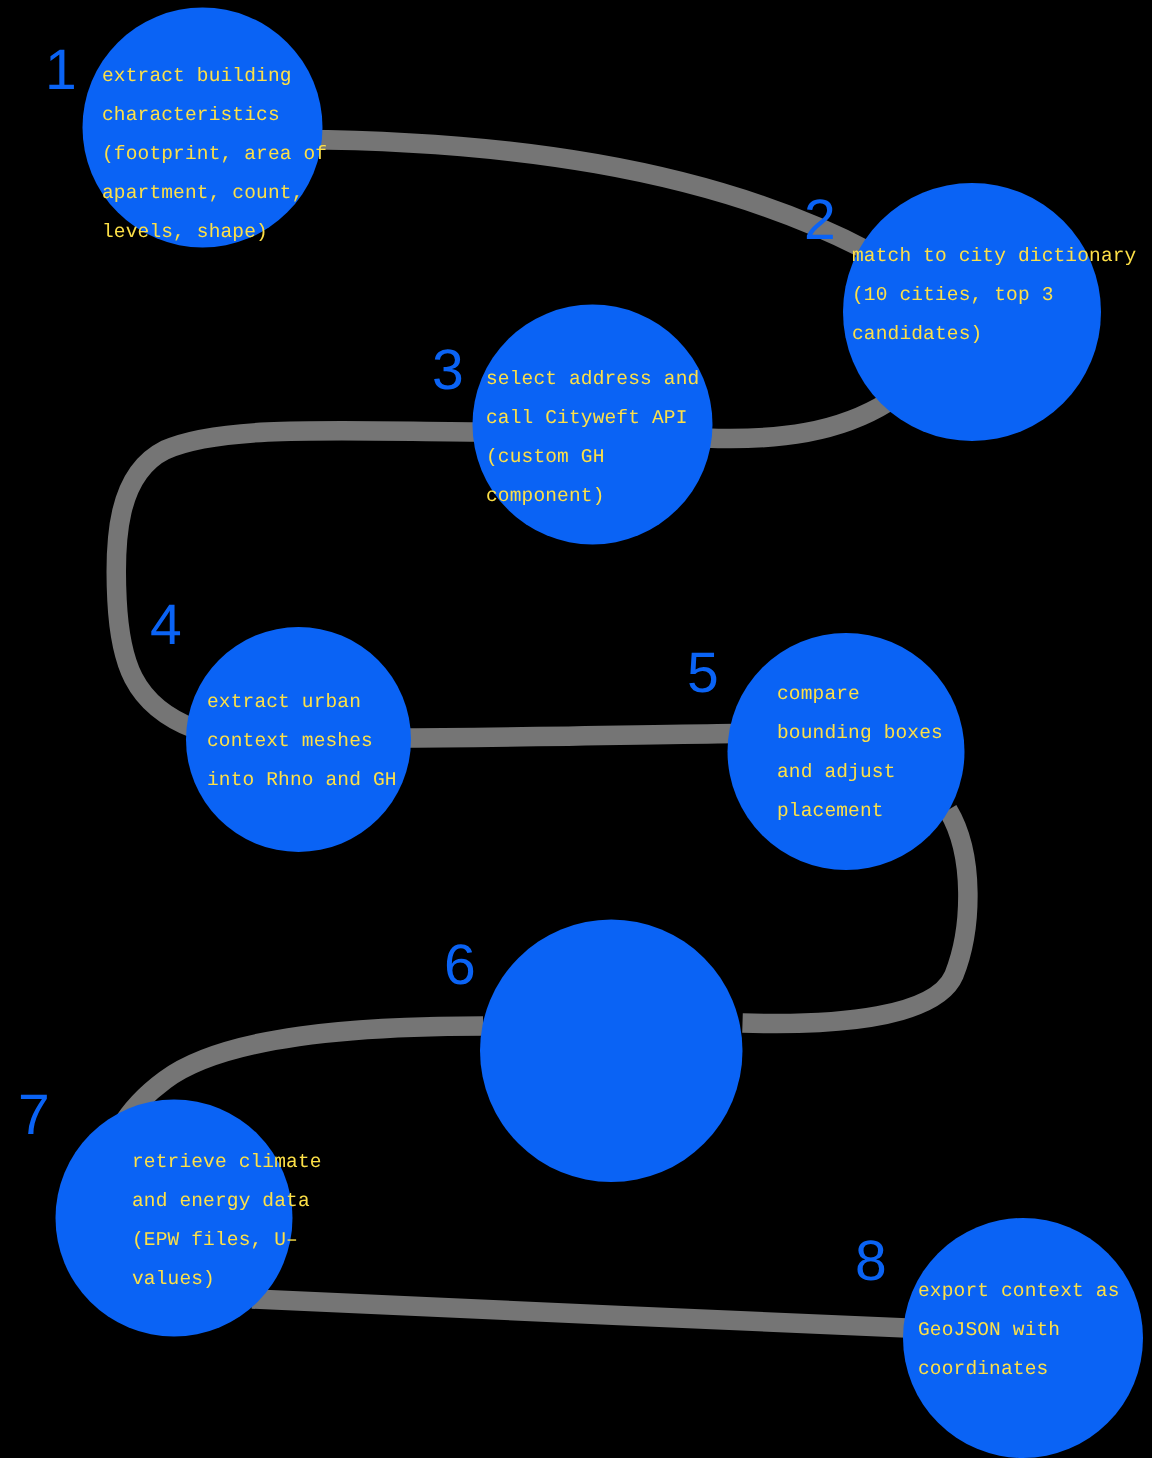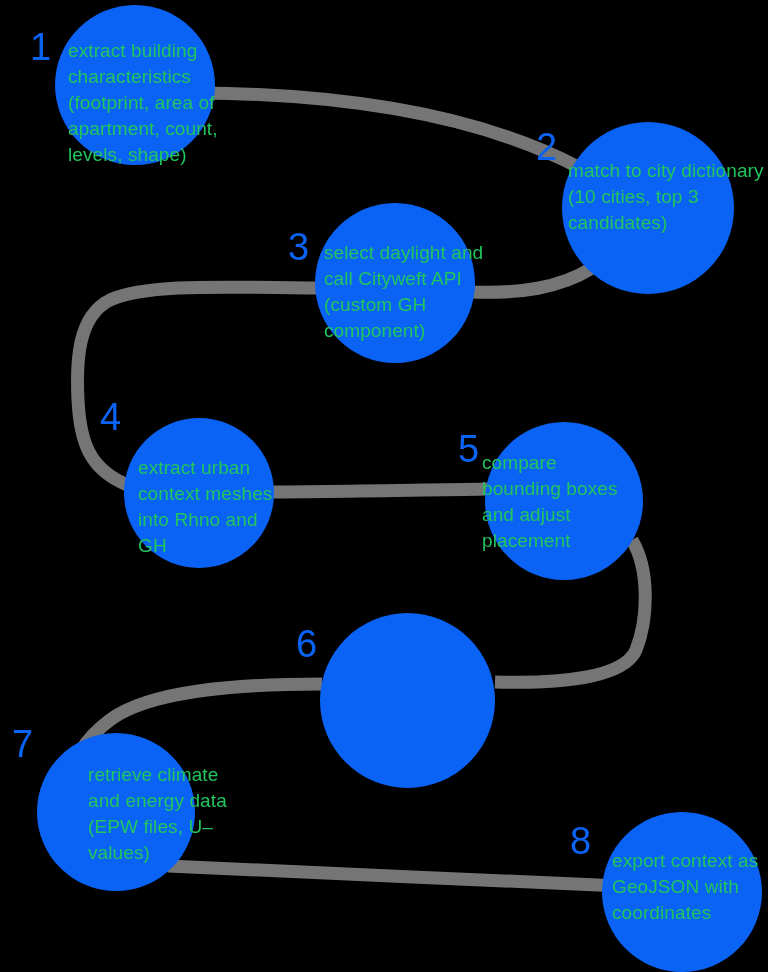--- a/index.html
+++ b/index.html
@@ -27,23 +27,23 @@
     width: 768px;
     height: 972px;
   }
   .node {
     position: absolute;
     border-radius: 50%;
     background: #0a63f5;
   }
   .node-label {
     position: absolute;
-    color: #22c55e;
-    font-family: Liberation Sans, sans-serif;
-    font-size: 19px;
+    color: #fde047;
+    font-family: Liberation Mono, monospace;
+    font-size: 13px;
     line-height: 26px;
     letter-spacing: 0.1px;
     white-space: pre-line;
     pointer-events: none;
   }
   .step-number {
     position: absolute;
     color: #0a63f5;
     font-family: "Liberation Sans", sans-serif;
     font-size: 38px;
@@ -77,34 +77,34 @@
 levels, shape)</div>
 
   <div class="node" style="left:562px; top:122px; width:172px; height:172px;"></div>
   <div class="step-number" style="left:536px; top:128px;">2</div>
   <div class="node-label" style="left:568px; top:158px; width:200px;">match to city dictionary
 (10 cities, top 3
 candidates)</div>
 
   <div class="node" style="left:315px; top:203px; width:160px; height:160px;"></div>
   <div class="step-number" style="left:288px; top:228px;">3</div>
-  <div class="node-label" style="left:324px; top:240px; width:165px;">select daylight and
+  <div class="node-label" style="left:324px; top:240px; width:165px;">select address and
 call Cityweft API
 (custom GH
 component)</div>
 
   <div class="node" style="left:124px; top:418px; width:150px; height:150px;"></div>
   <div class="step-number" style="left:100px; top:398px;">4</div>
   <div class="node-label" style="left:138px; top:455px; width:150px;">extract urban
 context meshes
 into Rhno and GH</div>
 
   <div class="node" style="left:485px; top:422px; width:158px; height:158px;"></div>
   <div class="step-number" style="left:458px; top:430px;">5</div>
-  <div class="node-label" style="left:482px; top:450px; width:140px;">compare
+  <div class="node-label" style="left:518px; top:450px; width:140px;">compare
 bounding boxes
 and adjust
 placement</div>
 
   <div class="node" style="left:320px; top:613px; width:175px; height:175px;"></div>
   <div class="step-number" style="left:296px; top:625px;">6</div>
 
   <div class="node" style="left:37px; top:733px; width:158px; height:158px;"></div>
   <div class="step-number" style="left:12px; top:725px;">7</div>
   <div class="node-label" style="left:48px; top:762px; width:145px;margin-left:40px;">retrieve climate

